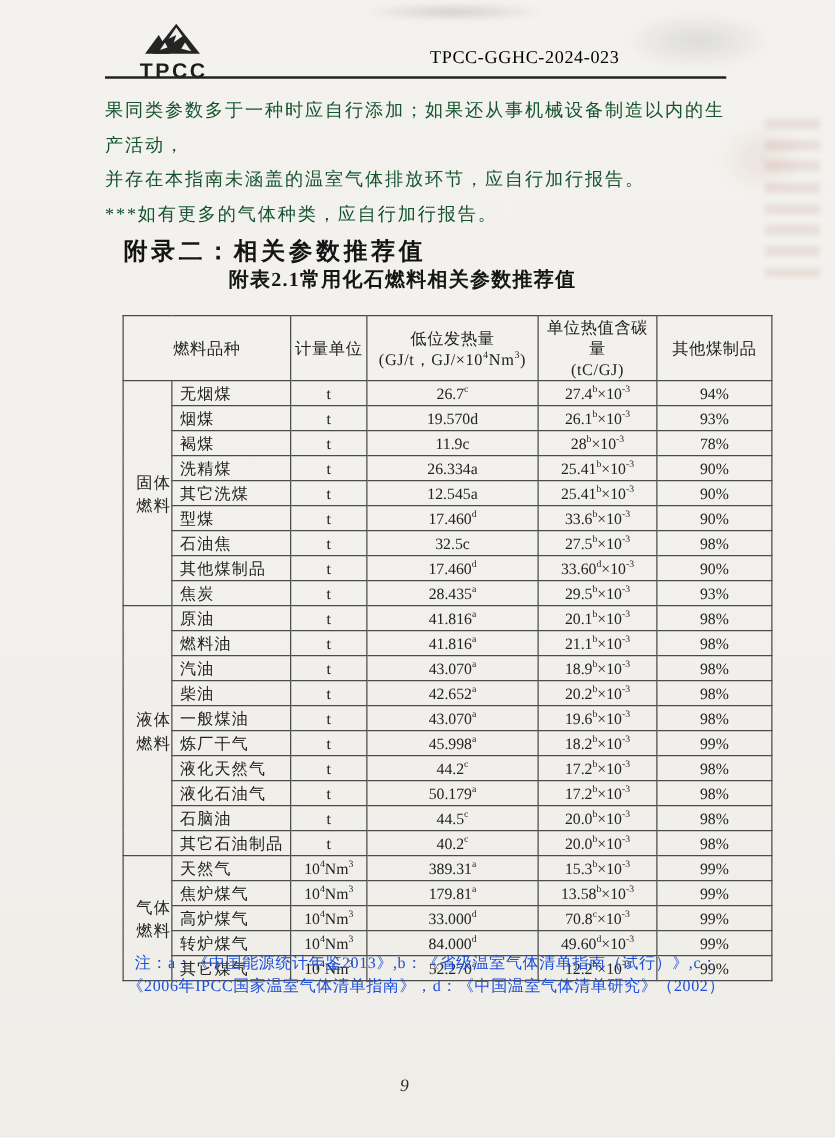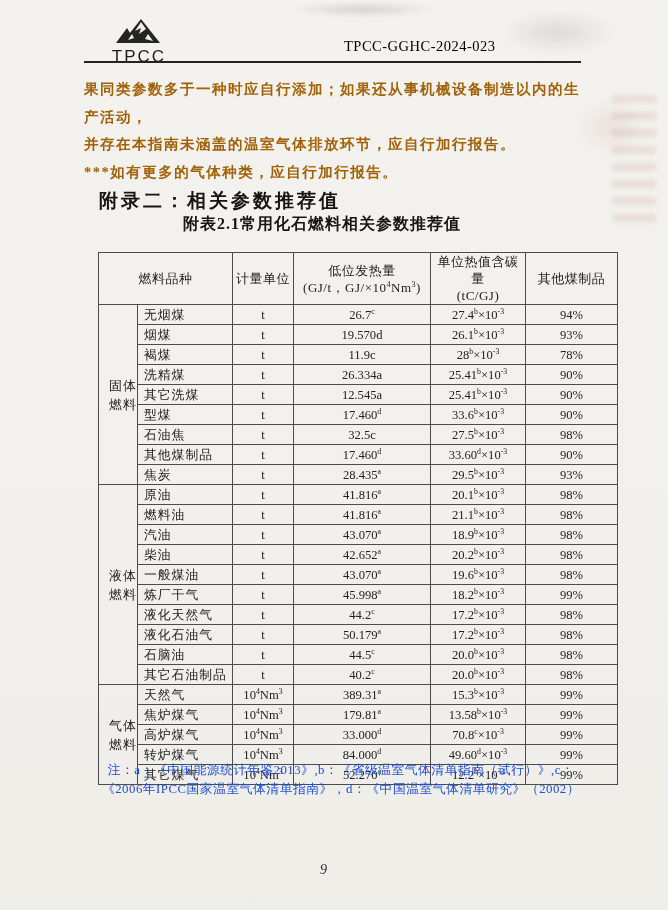--- a/index.html
+++ b/index.html
@@ -20,29 +20,29 @@
       filter:blur(3px);}
   .a3{top:92px;left:612px;width:44px;height:130px;
       background:repeating-linear-gradient(0deg,rgba(168,84,74,.12) 0 8px,transparent 8px 17px);
       filter:blur(2px);}
   .a4{top:98px;left:575px;width:70px;height:58px;
       background:radial-gradient(ellipse at center,rgba(172,90,80,.10),transparent 70%);
       filter:blur(3px);}
   
   .logo{position:absolute;left:104px;top:18px;width:70px;text-align:center;}
   .logo svg{display:block;margin:0 auto;}
-  .logo-text{font-family:"Liberation Sans",sans-serif;font-weight:normal;
+  .logo-text{font-family:"Liberation Sans",sans-serif;font-weight:bold;
     font-size:17px;letter-spacing:2px;color:#1c1c1c;line-height:14px;}
   .company{position:absolute;left:196px;top:38px;font-size:14.5px;letter-spacing:2px;color:#1e1e1e;}
   .doc-code{position:absolute;left:344px;top:38px;font-size:14.5px;letter-spacing:.5px;color:#000000;}
   .rule{position:absolute;left:84px;top:61px;width:497px;height:2px;background:#242424;}
   
   .notice{position:absolute;left:84px;top:76px;width:510px;}
   .notice p{margin:0;font-size:14.5px;line-height:27.5px;letter-spacing:1.5px;
-    color:#a16207;font-weight:700;}
+    color:#14532d;font-weight:400;}
   
   .appendix-title{position:absolute;left:99px;top:188px;margin:0;font-size:19px;
     font-weight:bold;letter-spacing:3px;color:#141414;}
   .appendix-subtitle{position:absolute;left:183px;top:214px;margin:0;font-size:16px;
     font-weight:bold;letter-spacing:1px;color:#161616;}
   
   .tbl-wrap{position:absolute;left:98px;top:252px;}
   table{border-collapse:collapse;table-layout:fixed;width:519px;
     border:1.5px solid #3d3d3d;}
   th,td{border:1px solid #4c4c4c;padding:0;overflow:hidden;}

